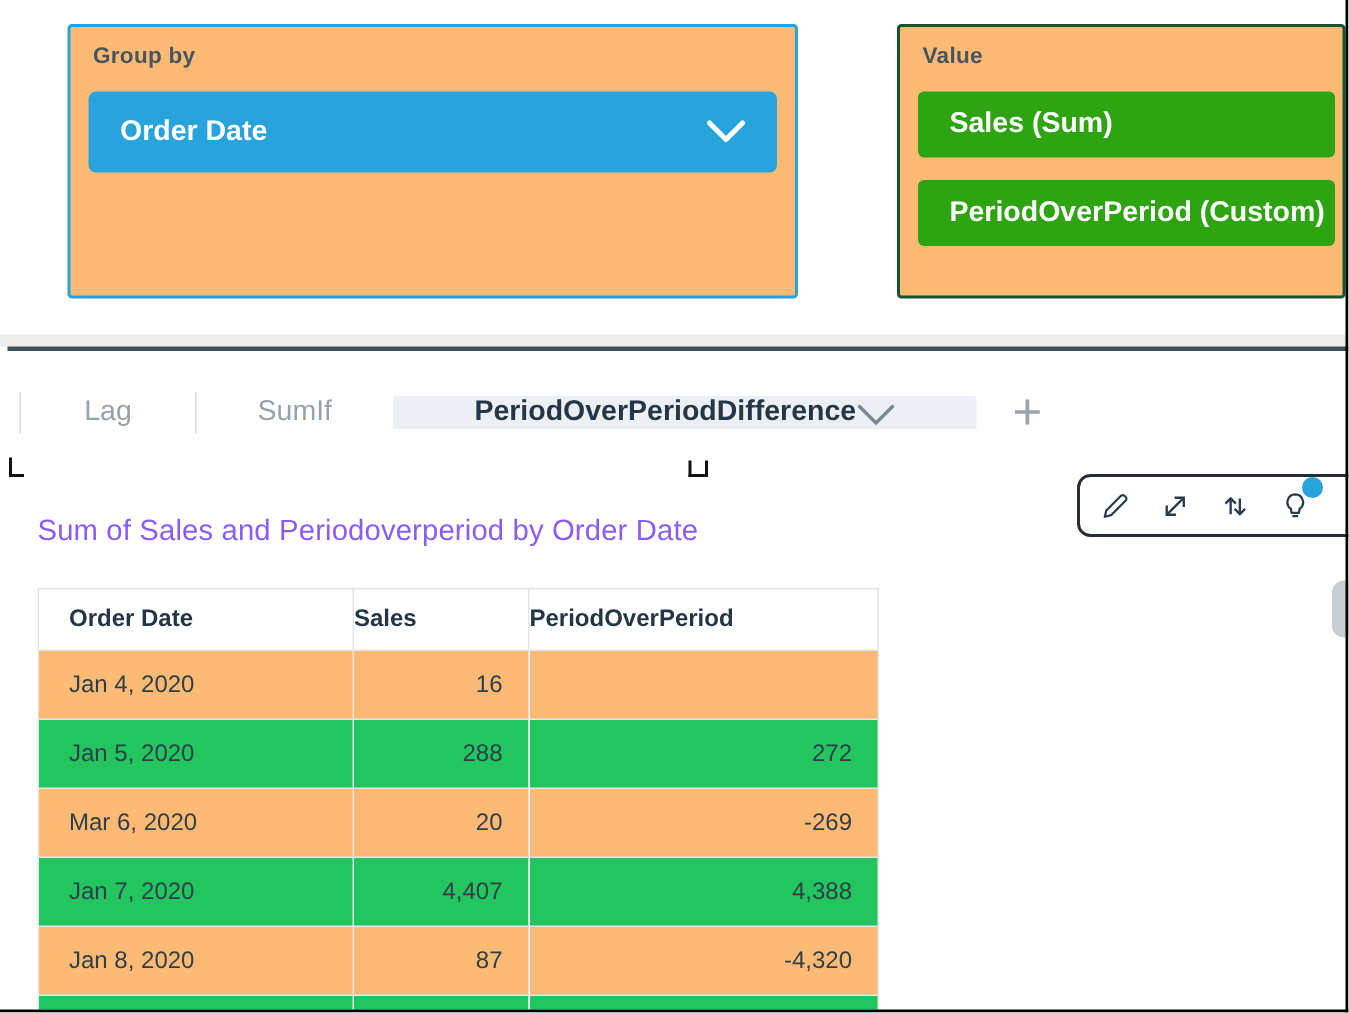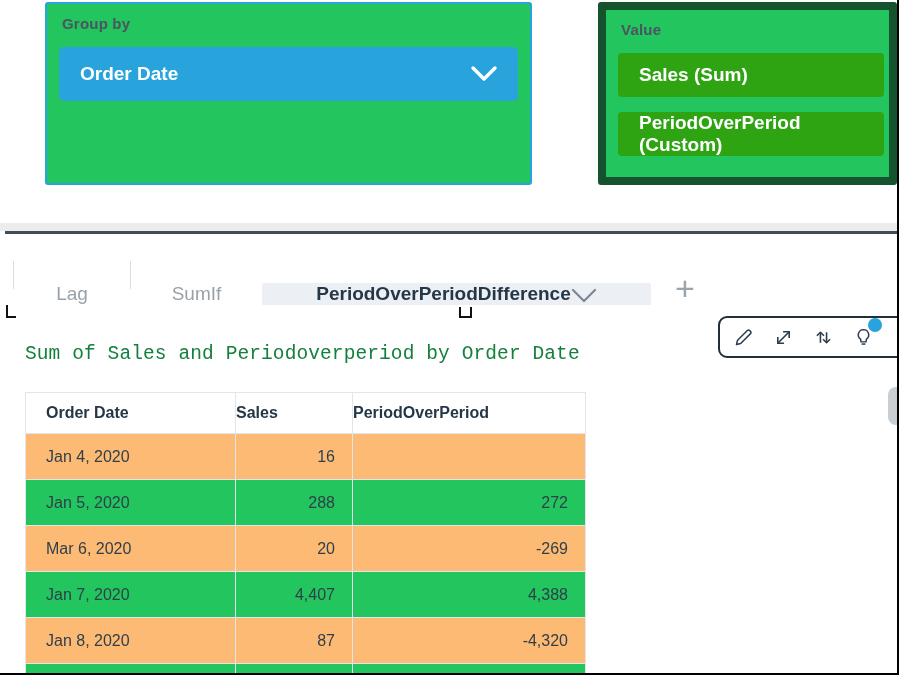--- a/index.html
+++ b/index.html
@@ -8,25 +8,25 @@
     position: relative;
     width: 899px; height: 675px;
     background: #ffffff;
     font-family: "Liberation Sans", "DejaVu Sans", sans-serif;
     overflow: hidden;
     color: #253746;
   }
 
   
   .well {
-    position: absolute; top: 2px; height: 183px;
-    background: #22c55e; border-radius: 3px;
+    position: absolute; top: 16px; height: 183px;
+    background: #fdba74; border-radius: 3px;
   }
   .well-groupby { left: 45px; width: 487px; border: 2px solid #29A3DC; }
-  .well-value  { left: 598px; width: 299px; border: 8px solid #14532d; }
+  .well-value  { left: 598px; width: 299px; border: 2px solid #14532d; }
   .well-label {
     font-size: 15px; font-weight: bold; color: #4B555F;
     padding: 11px 0 0 15px; letter-spacing: .2px;
   }
   .pill {
     position: relative; margin: 0 12px; border-radius: 5px;
     display: flex; align-items: center;
     color: #fff; font-weight: bold; font-size: 19px;
     cursor: pointer;
   }
@@ -42,21 +42,21 @@
   .pill-green.second { margin-top: 15px; }
   .pill-chevron svg { display: block; }
 
   
   .panel-strip { position: absolute; left: 0; top: 223px; width: 899px; height: 8px; background: #ECECEC; }
   .panel-divider { position: absolute; left: 5px; top: 231px; width: 894px; height: 3px; background: #414C57; }
 
   
   .tab-bar {
     position: absolute; left: 0; top: 245px; width: 899px; height: 60px;
-    display: flex; align-items: flex-end;
+    display: flex; align-items: center;
   }
   .tab-sep { width: 1px; height: 28px; background: #D9DDE0; align-self: center; }
   .tab-sep.first { margin-left: 13px; }
   .tab {
     display: flex; align-items: center; justify-content: center;
     font-size: 19px; color: #98A2AB; cursor: pointer; white-space: nowrap;
   }
   .tab-inactive-1 { width: 116px; }
   .tab-inactive-2 { width: 131px; }
   .tab-active {
@@ -89,21 +89,21 @@
   .tb-icon { position: relative; width: 21px; height: 21px; cursor: pointer; }
   .tb-icon svg { display: block; }
   .notif-dot {
     position: absolute; top: -9px; right: -8px; width: 14px; height: 14px;
     border-radius: 50%; background: #29A3DC;
   }
 
   
   .visual-title {
     position: absolute; left: 25px; top: 343px;
-    font-size: 19.5px; color: #15803d; letter-spacing: .1px; font-family: Liberation Mono, monospace;
+    font-size: 19.5px; color: #8b5cf6; letter-spacing: .1px;
   }
 
   
   .table-wrap {
     position: absolute; left: 25px; top: 392px; width: 561px; height: 281px;
     overflow: hidden;
   }
   table.pivot {
     border-collapse: collapse; table-layout: fixed; width: 560px;
     font-size: 16px; color: #2F3F4A;

